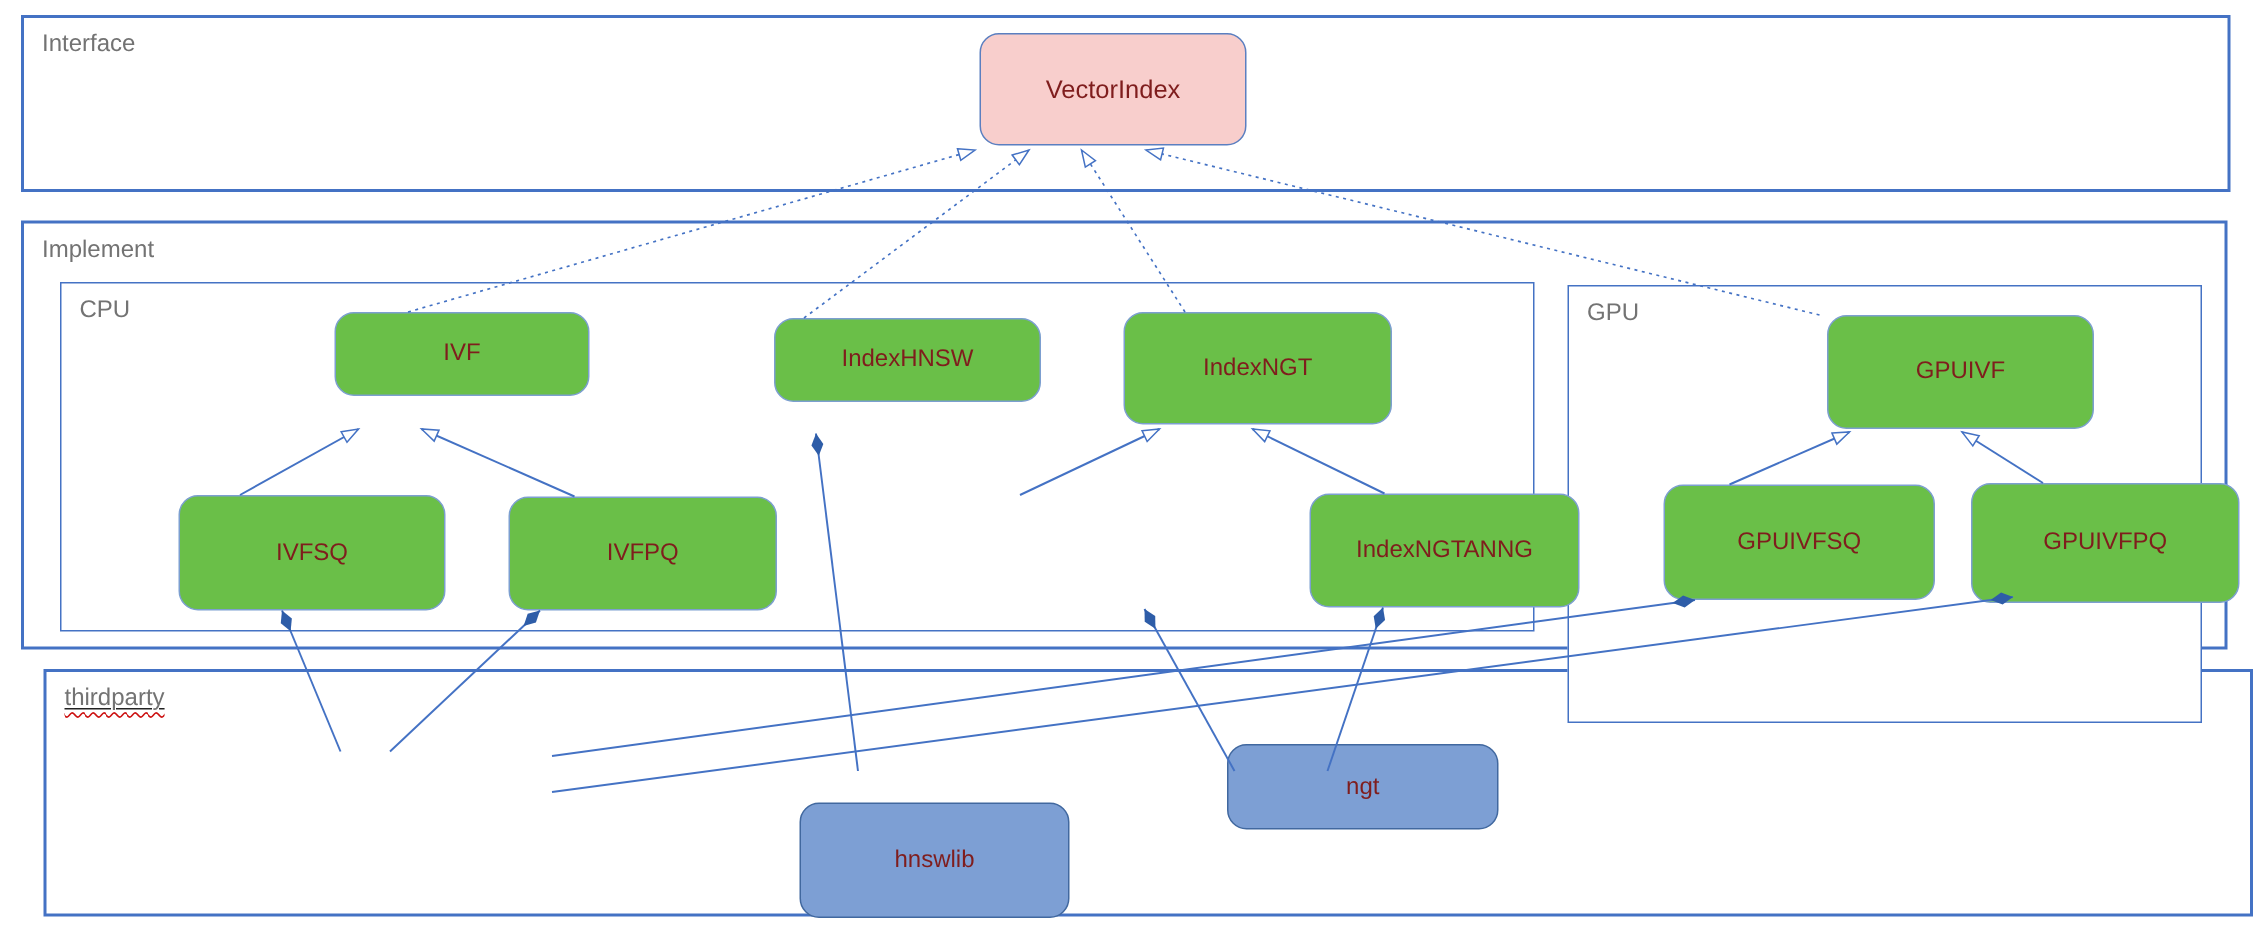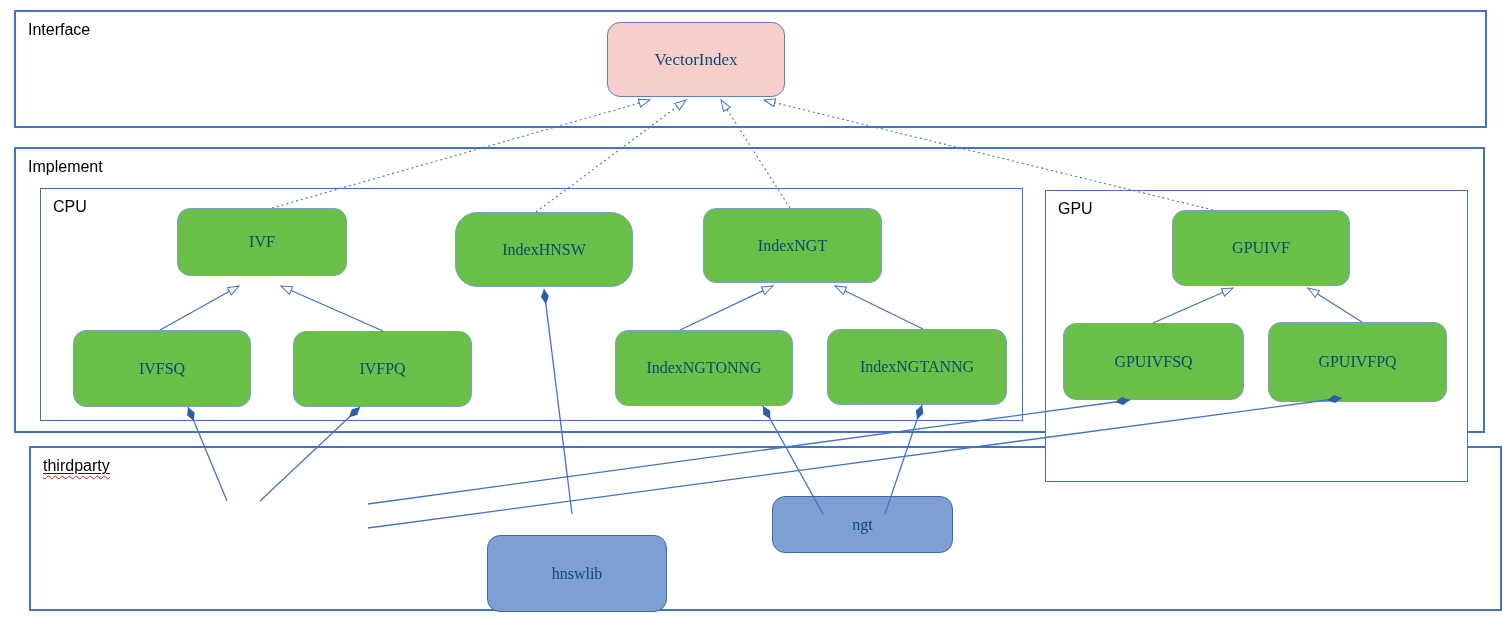--- a/index.html
+++ b/index.html
@@ -15,43 +15,44 @@
     box-sizing:border-box;
     border:2px solid #4472c4;
     background:#ffffff;
     z-index:1;
   }
   .container.inner{border-width:1.5px;z-index:2;}
   .clabel{
     display:inline-block;
     margin:8px 0 0 12px;
     font-size:16px;
-    color:#000000;
+    color:#737373;
     line-height:1.2;
   }
   .underline-wavy{
     text-decoration:underline wavy #cc1111 1px;
     text-underline-offset:4px;
   }
   .underline-solid{
     text-decoration:underline solid #222222 1px;
     text-underline-offset:2px;
   }
   .node{
     position:absolute;
     box-sizing:border-box;
     border-radius:13px;
     display:flex;
     align-items:center;
     justify-content:center;
-    font-family:Liberation Serif, serif;
+    font-family:Liberation Sans, sans-serif;
     font-size:16px;
-    color:#0c4a6e;
+    color:#7f1d1d;
     z-index:4;
     text-align:center;
+    margin-left:46px;
   }
   .node-pink{background:#f8cecc;border:1.5px solid #5b7fc0;font-size:17px;}
   .node-green{background:#6abf48;border:1px solid #7c9fd0;}
   .node-blue{background:#7d9fd4;border:1px solid #41689f;}
   svg.connectors{
     position:absolute;left:0;top:0;
     width:1503px;height:628px;
     z-index:5;
     pointer-events:none;
   }
@@ -82,47 +83,44 @@
   </div>
 
   <div class="container" style="left:14px;top:446px;width:1473px;height:165px;margin-left:15px;">
     <span class="clabel underline-wavy"><span class="underline-solid">thirdparty</span></span>
   </div>
 
   <div class="node node-pink" style="left:607px;top:22px;width:178px;height:75px;">
     <span>VectorIndex</span>
   </div>
 
-  <div class="node node-green" style="left:177px;top:208px;width:170px;height:68px;">
+  <div class="node node-green" style="left:177px;top:208px;width:170px;height:56px;">
     <span>IVF</span>
   </div>
 
-  <div class="node node-green" style="left:455px;top:212px;width:178px;height:75px;border-radius:22px;">
+  <div class="node node-green" style="left:470px;top:212px;width:178px;height:56px;">
     <span>IndexHNSW</span>
   </div>
 
   <div class="node node-green" style="left:703px;top:208px;width:179px;height:75px;">
     <span>IndexNGT</span>
   </div>
 
   <div class="node node-green" style="left:1172px;top:210px;width:178px;height:76px;">
     <span>GPUIVF</span>
   </div>
 
   <div class="node node-green" style="left:73px;top:330px;width:178px;height:77px;">
     <span>IVFSQ</span>
   </div>
 
   <div class="node node-green" style="left:293px;top:331px;width:179px;height:76px;">
     <span>IVFPQ</span>
   </div>
 
-  <div class="node node-green" style="left:615px;top:330px;width:178px;height:76px;">
-    <span>IndexNGTONNG</span>
-  </div>
 
   <div class="node node-green" style="left:827px;top:329px;width:180px;height:76px;">
     <span>IndexNGTANNG</span>
   </div>
 
   <div class="node node-green" style="left:1063px;top:323px;width:181px;height:77px;">
     <span>GPUIVFSQ</span>
   </div>
 
   <div class="node node-green" style="left:1268px;top:322px;width:179px;height:80px;">

